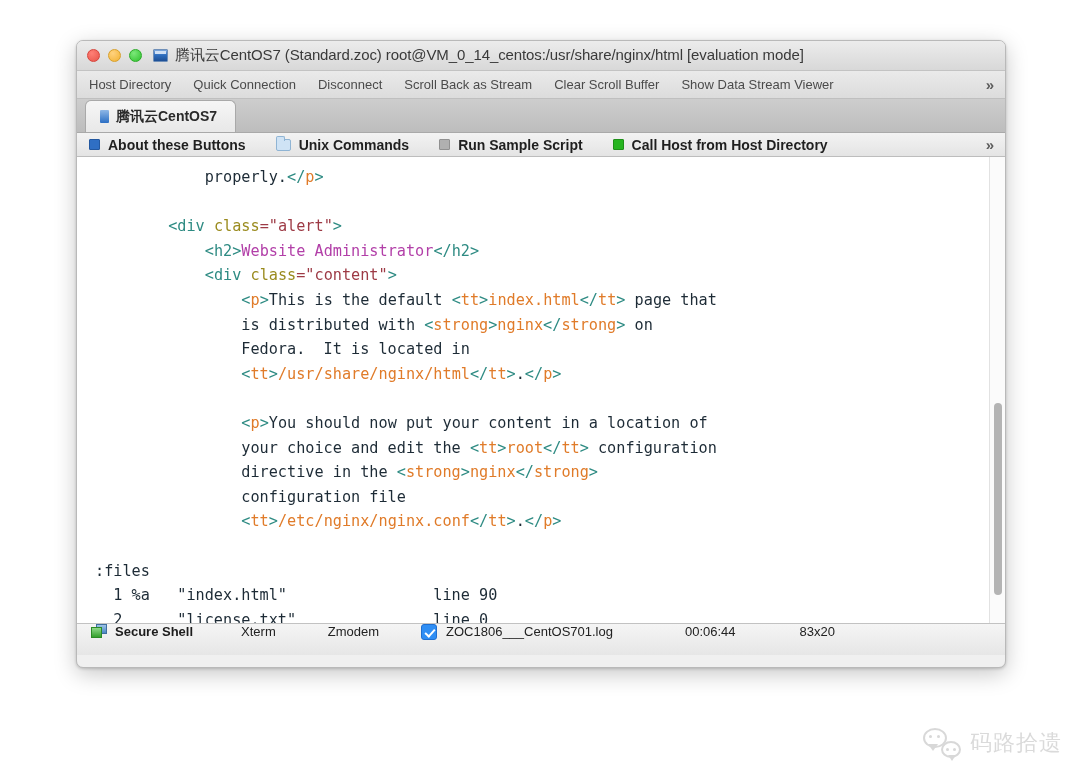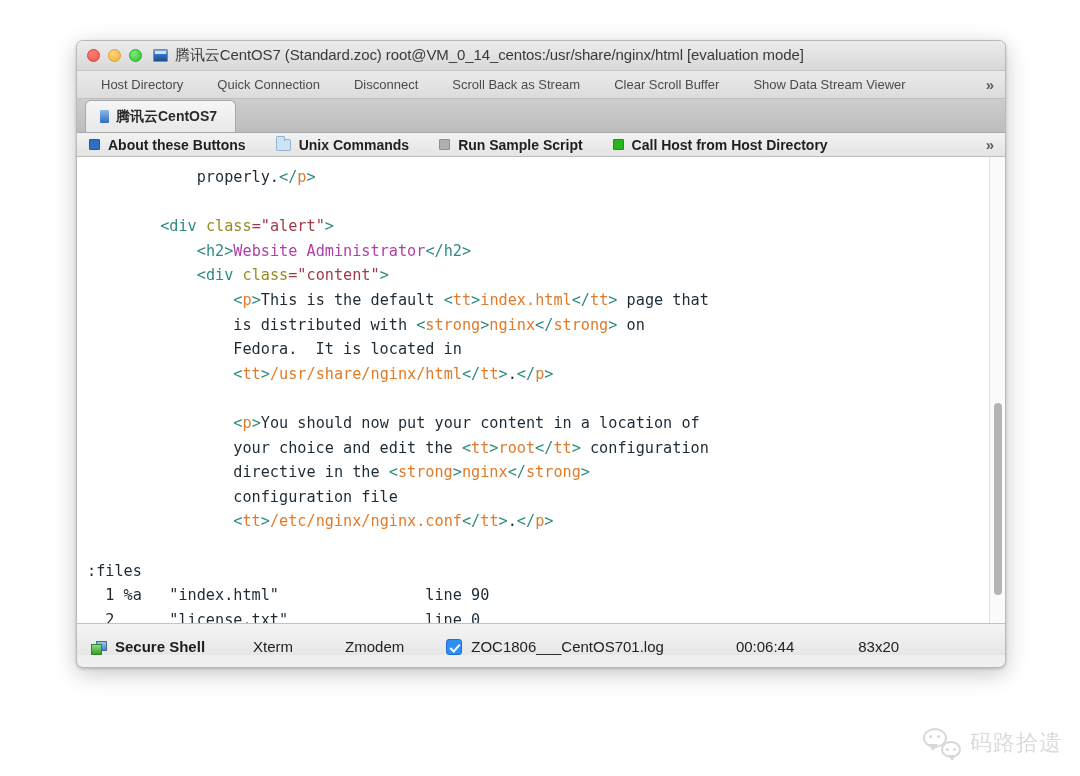--- a/index.html
+++ b/index.html
@@ -75,21 +75,20 @@
     align-items: center;
     padding: 0 12px;
     gap: 22px;
     position: relative;
   }
   .menuitem {
     font-size: 13px;
     color: #4b4b4b;
     white-space: nowrap;
     cursor: default;
-    margin-left: 12px;
   }
   .chev {
     position: absolute;
     right: 14px;
     font-size: 15px;
     color: #5d5d5d;
     font-weight: bold;
     letter-spacing: -3px;
   }
 
@@ -163,21 +162,21 @@
 
   
   .terminal-wrap {
     position: relative;
     height: 466px;
     background: #ffffff;
     display: flex;
   }
   .terminal {
     flex: 1;
-    padding: 8px 0 0 4px;
+    padding: 8px 0 0 12px;
     font-family: "DejaVu Sans Mono", "Liberation Mono", monospace;
     font-size: 15.2px;
     line-height: 24.6px;
     color: #1d2b36;
     white-space: pre;
     overflow: hidden;
     letter-spacing: 0px;
   }
   .terminal .ln { height: 24.6px; padding-left: 6px; }
 
@@ -205,22 +204,22 @@
     background: #b4b4b4;
     border-radius: 4px;
   }
 
   
   .statusbar {
     height: 32px;
     background: linear-gradient(to bottom, #f5f5f5 0%, #e6e6e6 100%);
     border-top: 1px solid #c2c2c2;
     display: flex;
-    align-items: flex-end;
-    font-size: 15px;
+    align-items: flex-start;
+    font-size: 13px;
     color: #222;
     padding-left: 14px;
   }
   .st-icon {
     width: 16px; height: 14px; position: relative; flex:none; margin-right:8px;
   }
   .st-icon .back {
     position:absolute; right:0; top:0; width:11px; height:10px;
     background: linear-gradient(to bottom,#9dc4e8,#4a86c4); border:1px solid #3f6f9f;
   }

